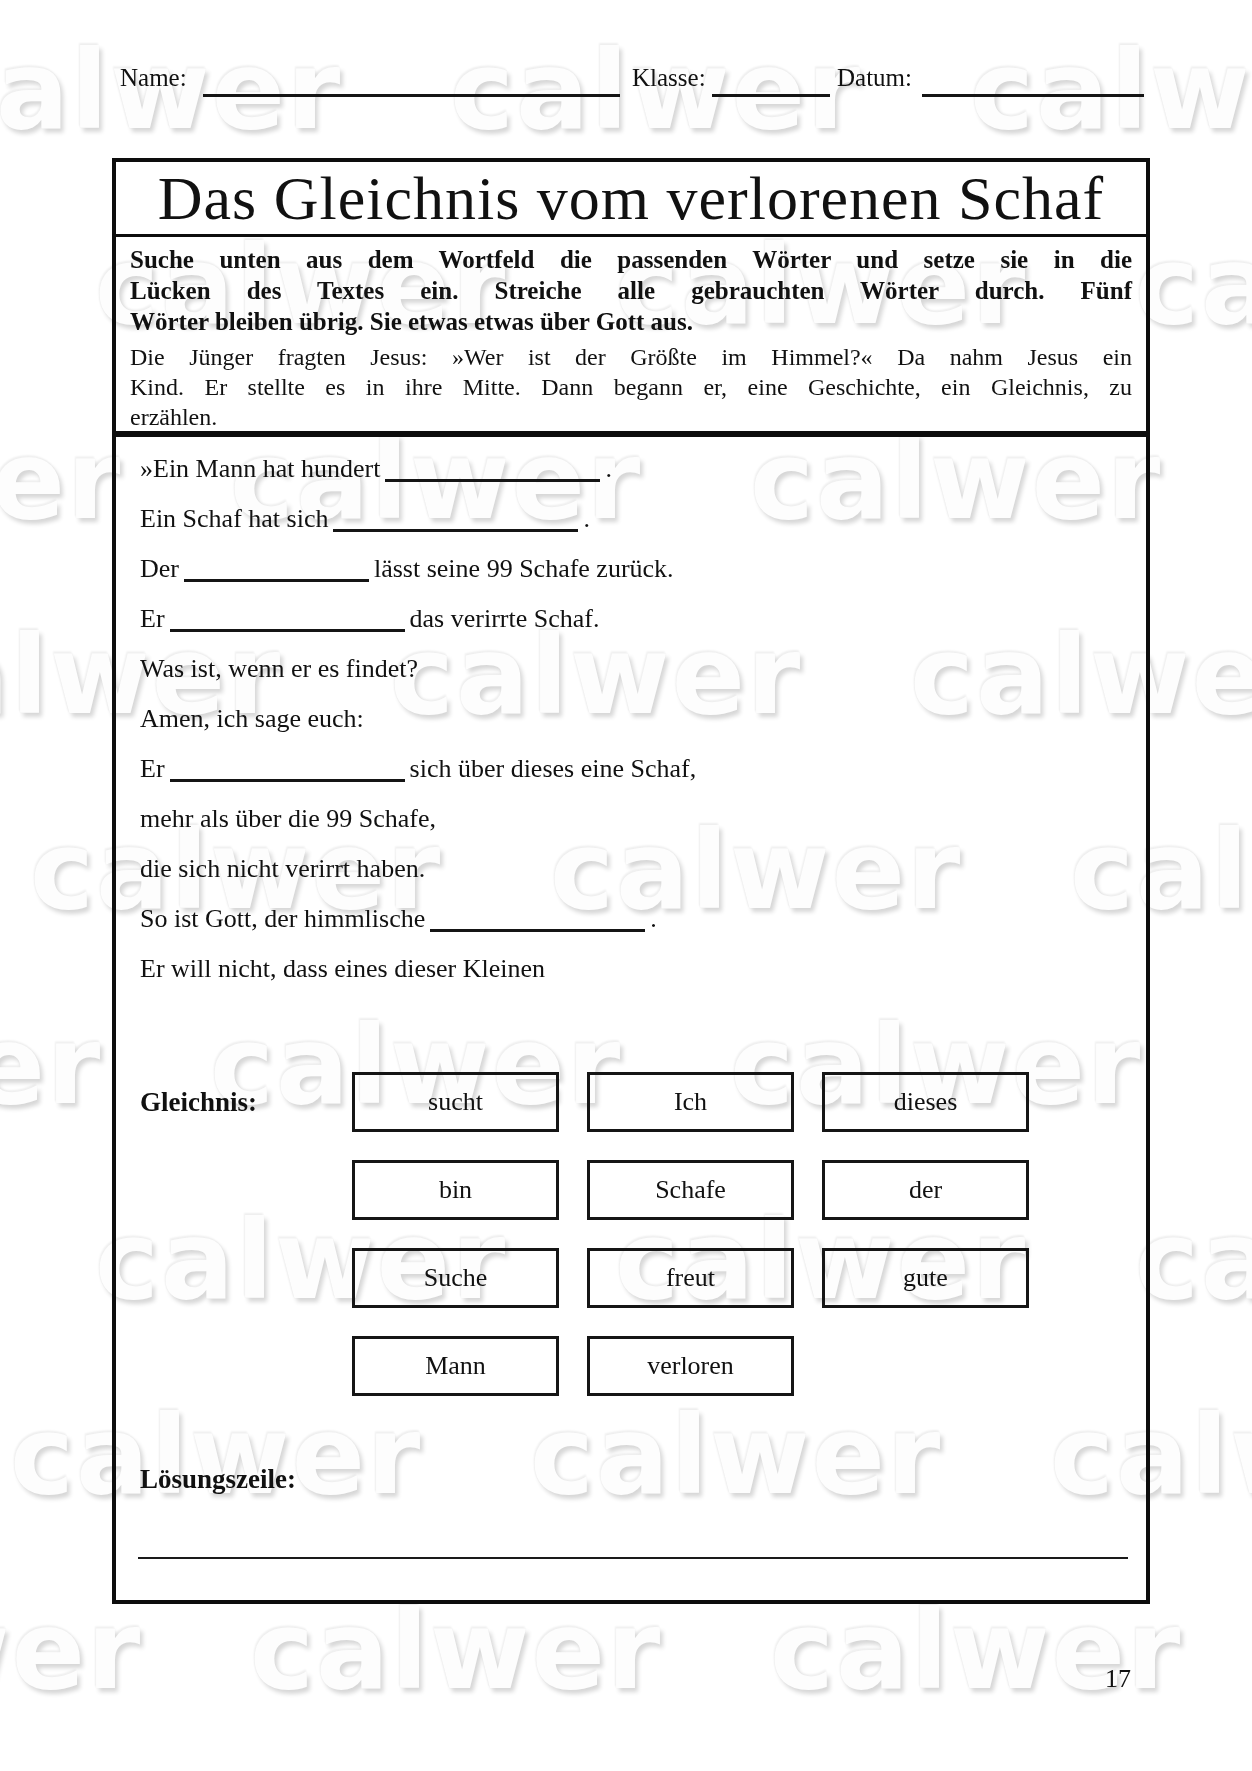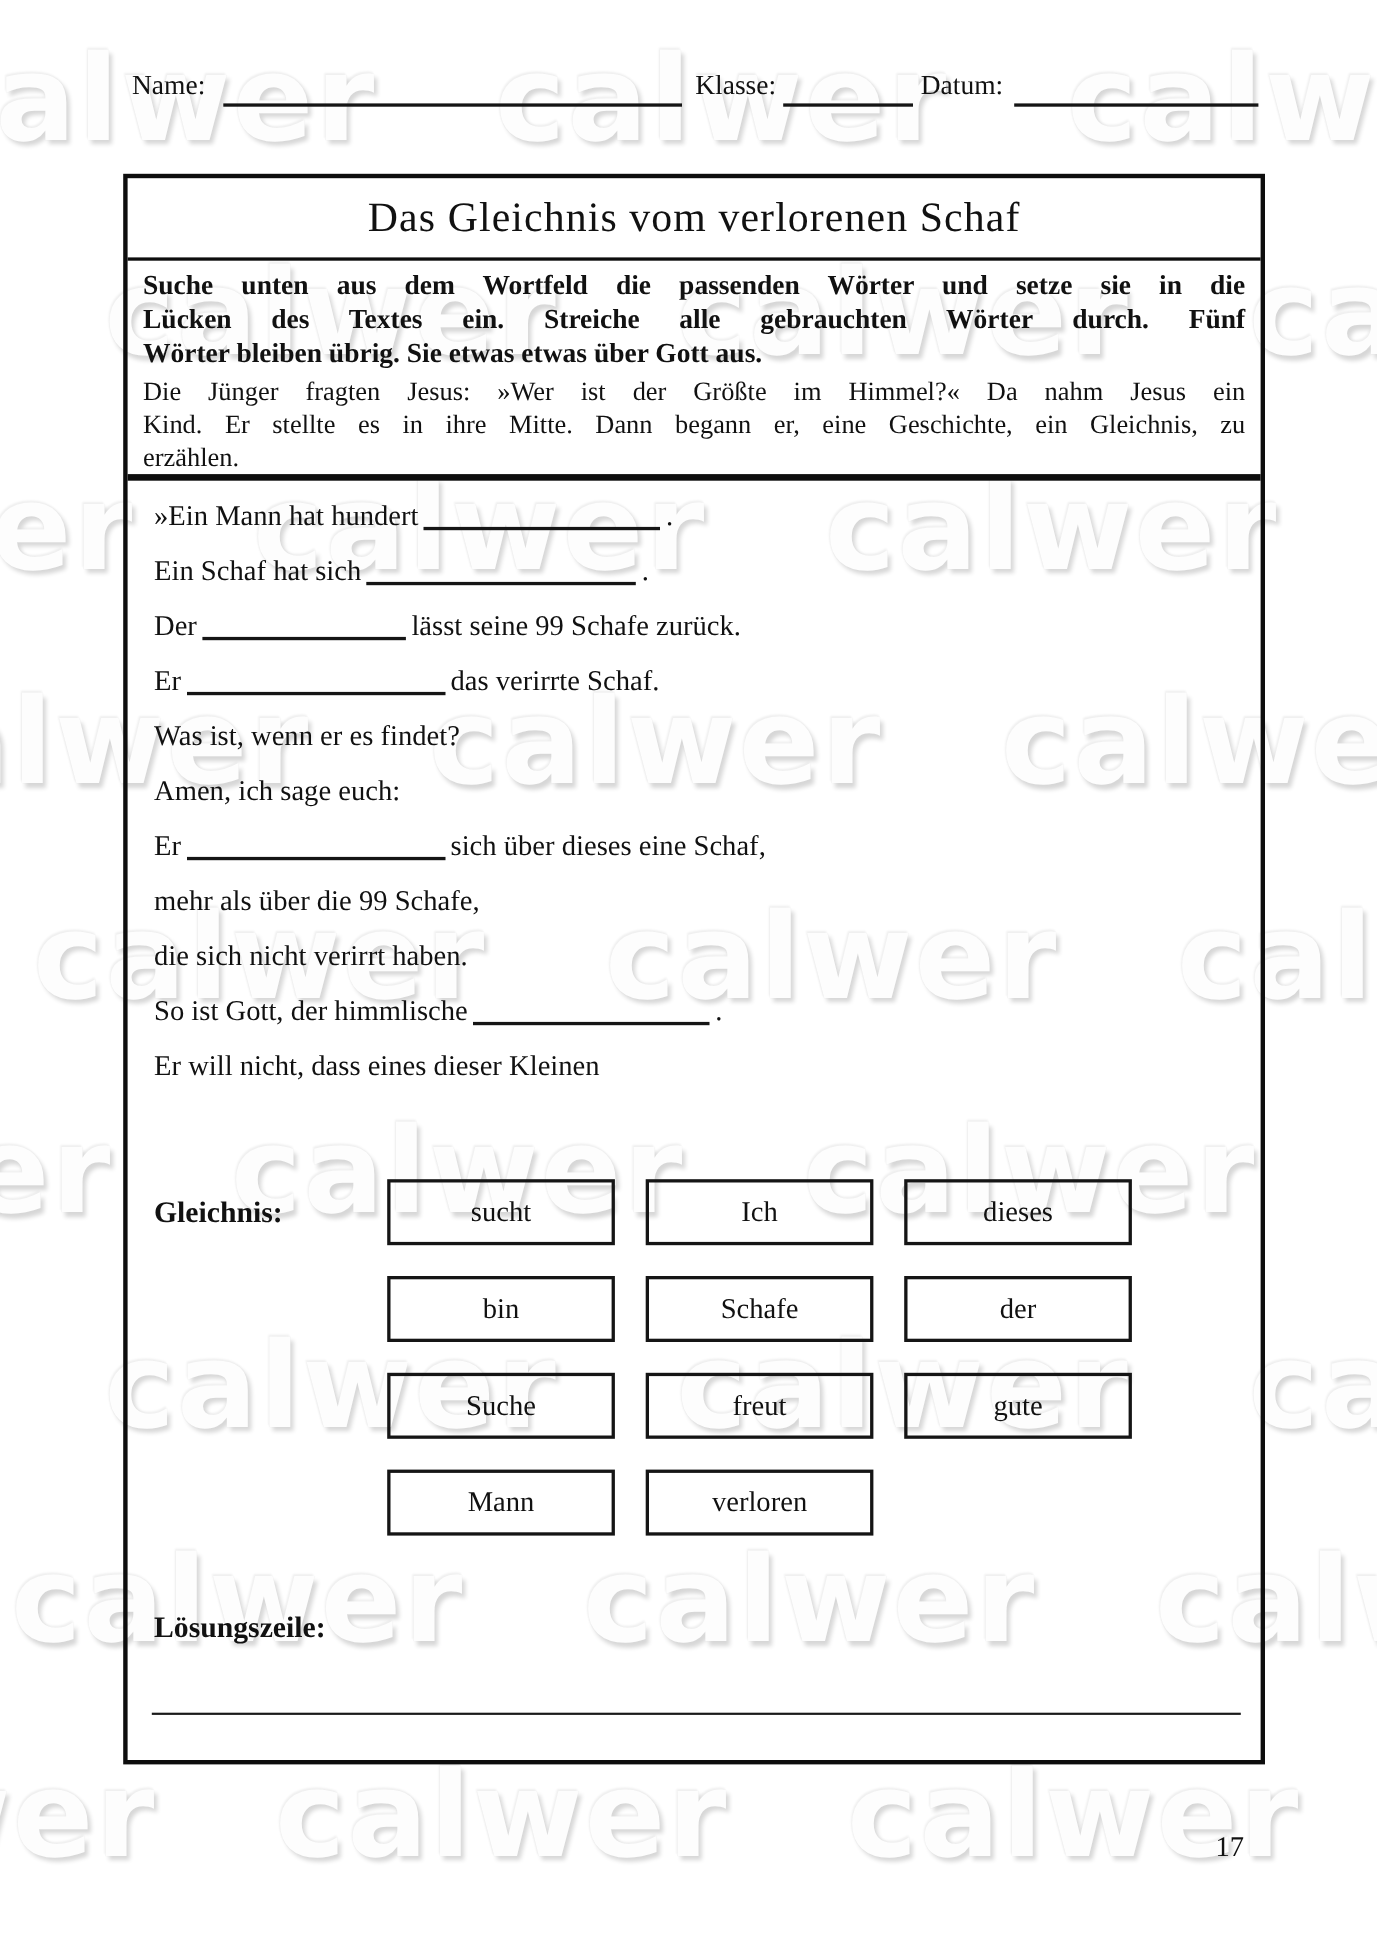--- a/index.html
+++ b/index.html
@@ -25,21 +25,21 @@
   
   .sheet{
     position:absolute; left:112px; top:158px; width:1038px; height:1446px;
     border:4px solid #0d0d0d; box-sizing:border-box;
   }
   .title-sec{
     position:absolute; left:0; right:0; top:0; height:72px;
     border-bottom:3px solid #0d0d0d;
     display:flex; align-items:center; justify-content:center;
   }
-  .title-sec .t{font-size:38px; letter-spacing:1px; white-space:nowrap;}
+  .title-sec .t{font-size:62px; letter-spacing:1px; white-space:nowrap;}
   .instr-sec{
     position:absolute; left:0; right:0; top:75px; height:194px;
     border-bottom:6px solid #0d0d0d; box-sizing:content-box;
     padding:0; overflow:hidden;
   }
   .instr-bold{margin-top:7px; font-weight:bold; font-size:25px;}
   .instr-bold .ln{line-height:31px; padding:0 14px; text-align:justify; text-align-last:justify;}
   .instr-bold .ln.last{text-align-last:left;}
   .instr-reg{margin-top:5px; font-size:24px;}
   .instr-reg .ln{line-height:30px; padding:0 14px; text-align:justify; text-align-last:justify;}

